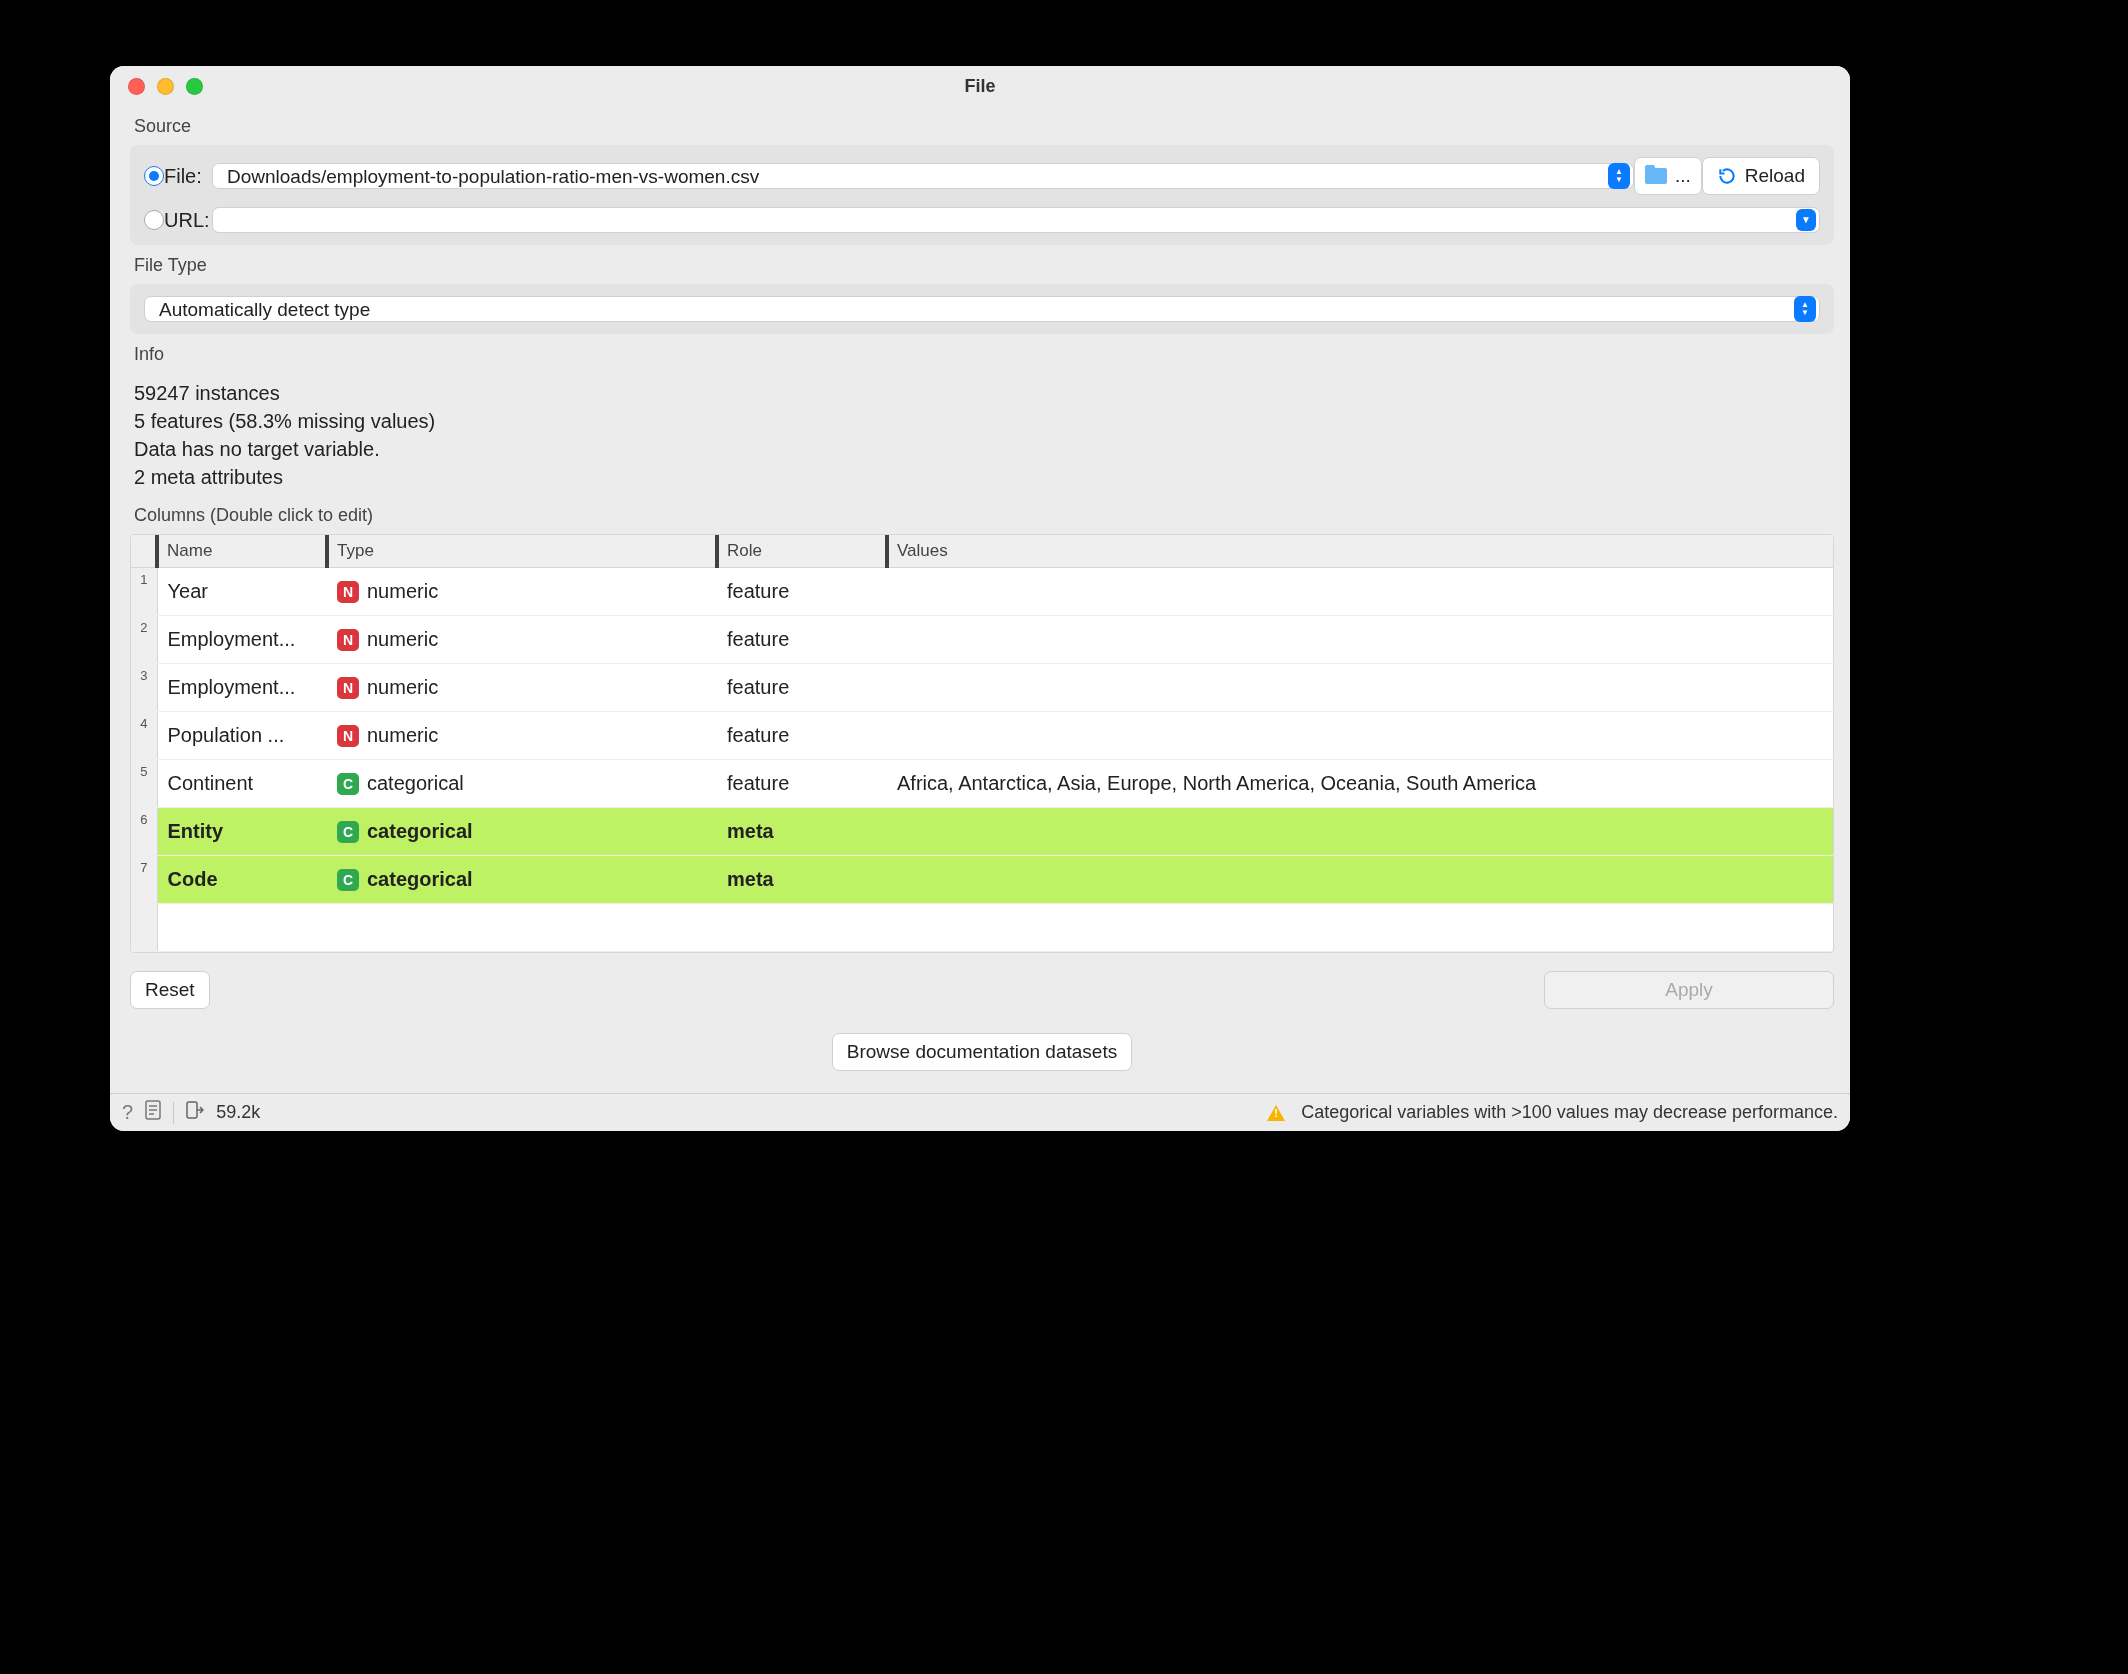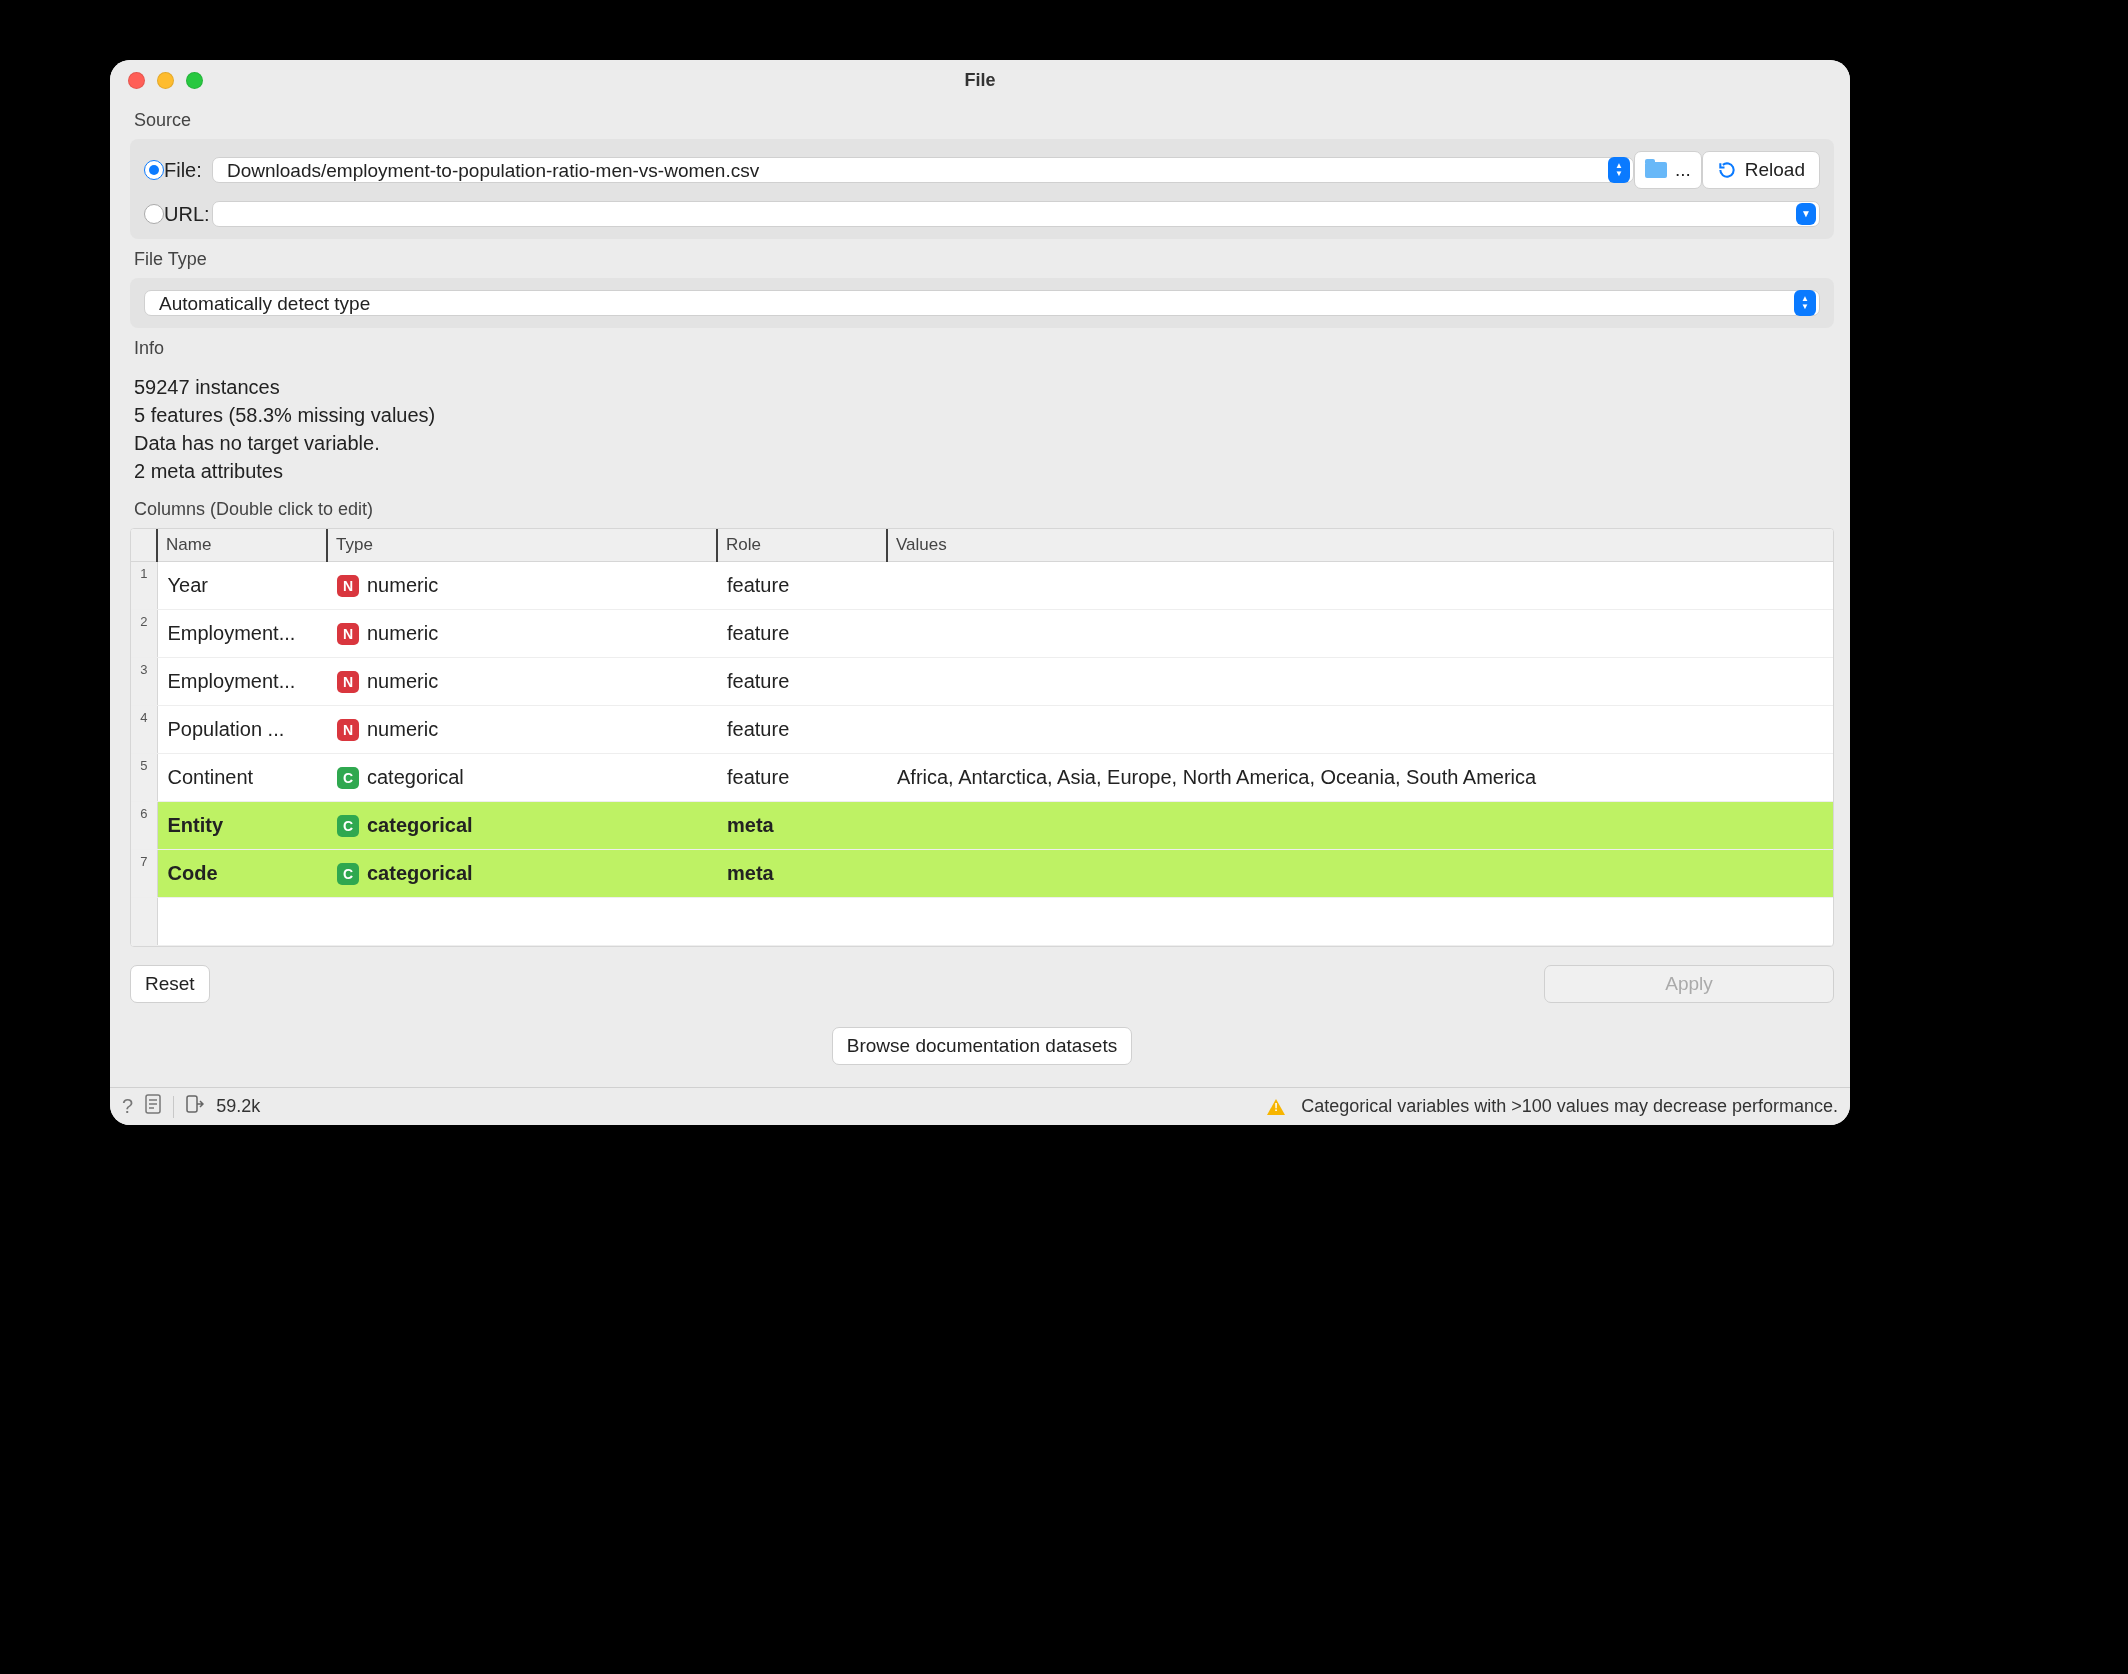--- a/index.html
+++ b/index.html
@@ -10,24 +10,24 @@
     font-family: -apple-system, "Helvetica Neue", Arial, sans-serif;
     font-size: 13px;
     color: #222;
     width: 2128px;
     height: 1674px;
     position: relative;
   }
   .window {
     position: absolute;
     left: 110px;
-    top: 60px;
+    top: 66px;
     width: 1740px;
     background: #ececec;
-    border-radius: 20px;
+    border-radius: 14px;
     box-shadow: 0 20px 60px rgba(0,0,0,0.6);
     overflow: hidden;
   }
   .titlebar {
     height: 40px;
     display: flex;
     align-items: center;
     position: relative;
     background: #ececec;
   }
@@ -168,21 +168,21 @@
     width: 100%;
     border-collapse: collapse;
     font-size: 19px;
   }
   table.cols thead th {
     background: #efefef;
     font-weight: 400;
     text-align: left;
     padding: 6px 8px;
     border-bottom: 1px solid #d6d6d6;
-    border-right: 2px solid #404040;
+    border-right: 4px solid #404040;
     color: #444;
     font-size: 17px;
   }
   table.cols thead th:last-child { border-right: none; }
   .rownum-hdr { width: 26px; background:#efefef;}
   .col-name { width: 170px; }
   .col-type { width: 390px; }
   .col-role { width: 170px; }
   table.cols tbody td {
     padding: 0;

